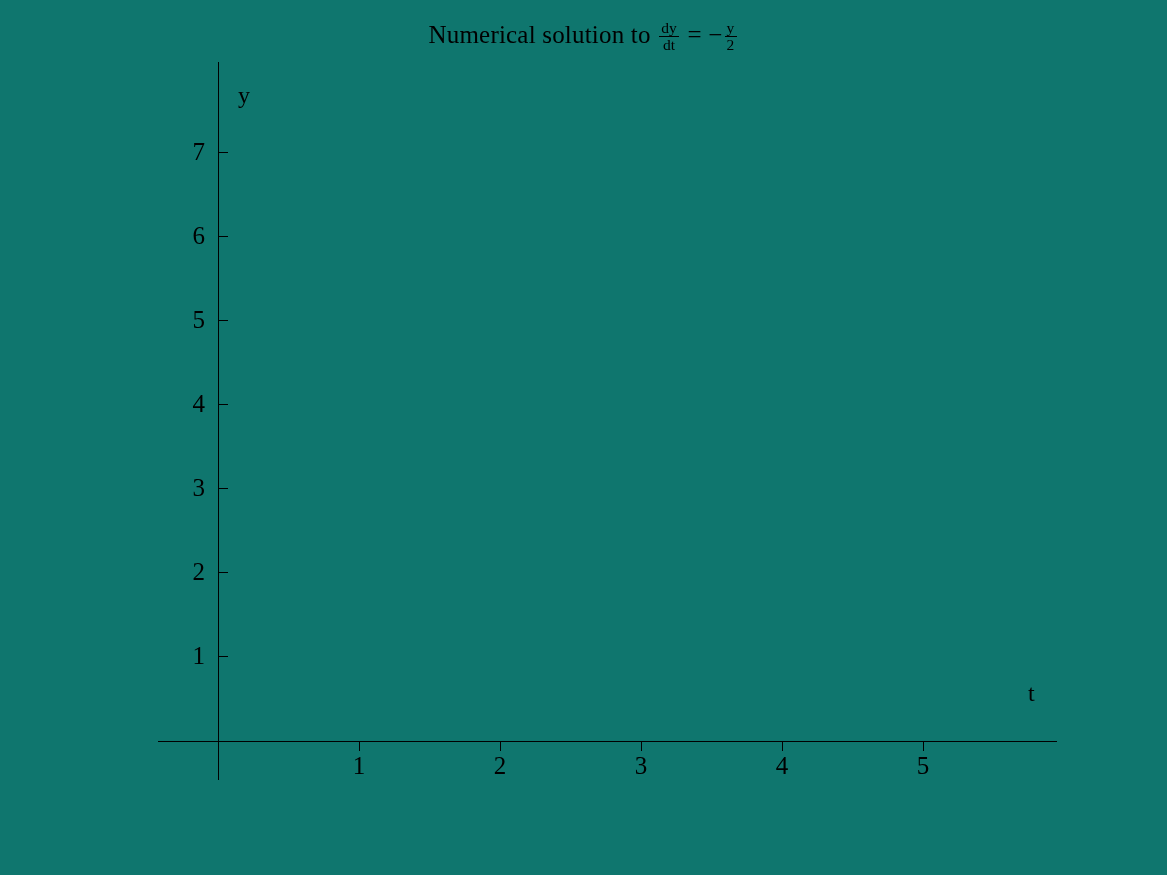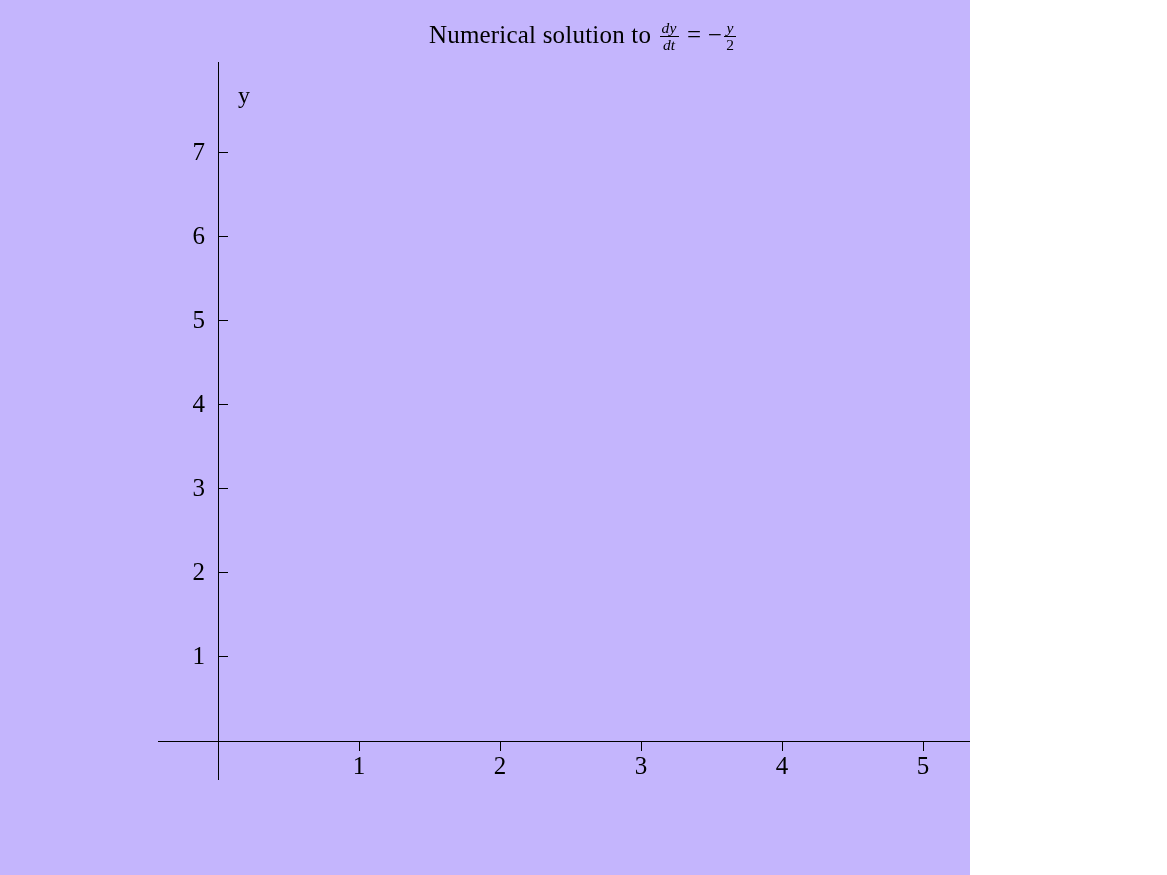--- a/index.html
+++ b/index.html
@@ -2,23 +2,23 @@
 <html><head>
 <meta charset="utf-8">
 <style>
   html, body {
     margin: 0;
     padding: 0;
     background: #ffffff;
   }
   #page {
     position: relative;
-    width: 970px;
+    width: 1167px;
     height: 875px;
-    background: #c4b5fd;
+    background: #0f766e;
     font-family: "Liberation Serif", serif;
     color: #000000;
     overflow: hidden;
   }
 
   
   #chart-title {
     position: absolute;
     left: 0;
     top: 20px;
@@ -39,21 +39,21 @@
   }
   #chart-title .frac .num {
     display: block;
     padding: 0 2px;
     border-bottom: 1px solid #000;
   }
   #chart-title .frac .den {
     display: block;
     padding: 0 2px;
   }
-  .ital { font-style: italic; }
+  .ital { }
 
   
   #plot {
     position: absolute;
     left: 0;
     top: 0;
     width: 1167px;
     height: 875px;
   }
   .axis-line {

